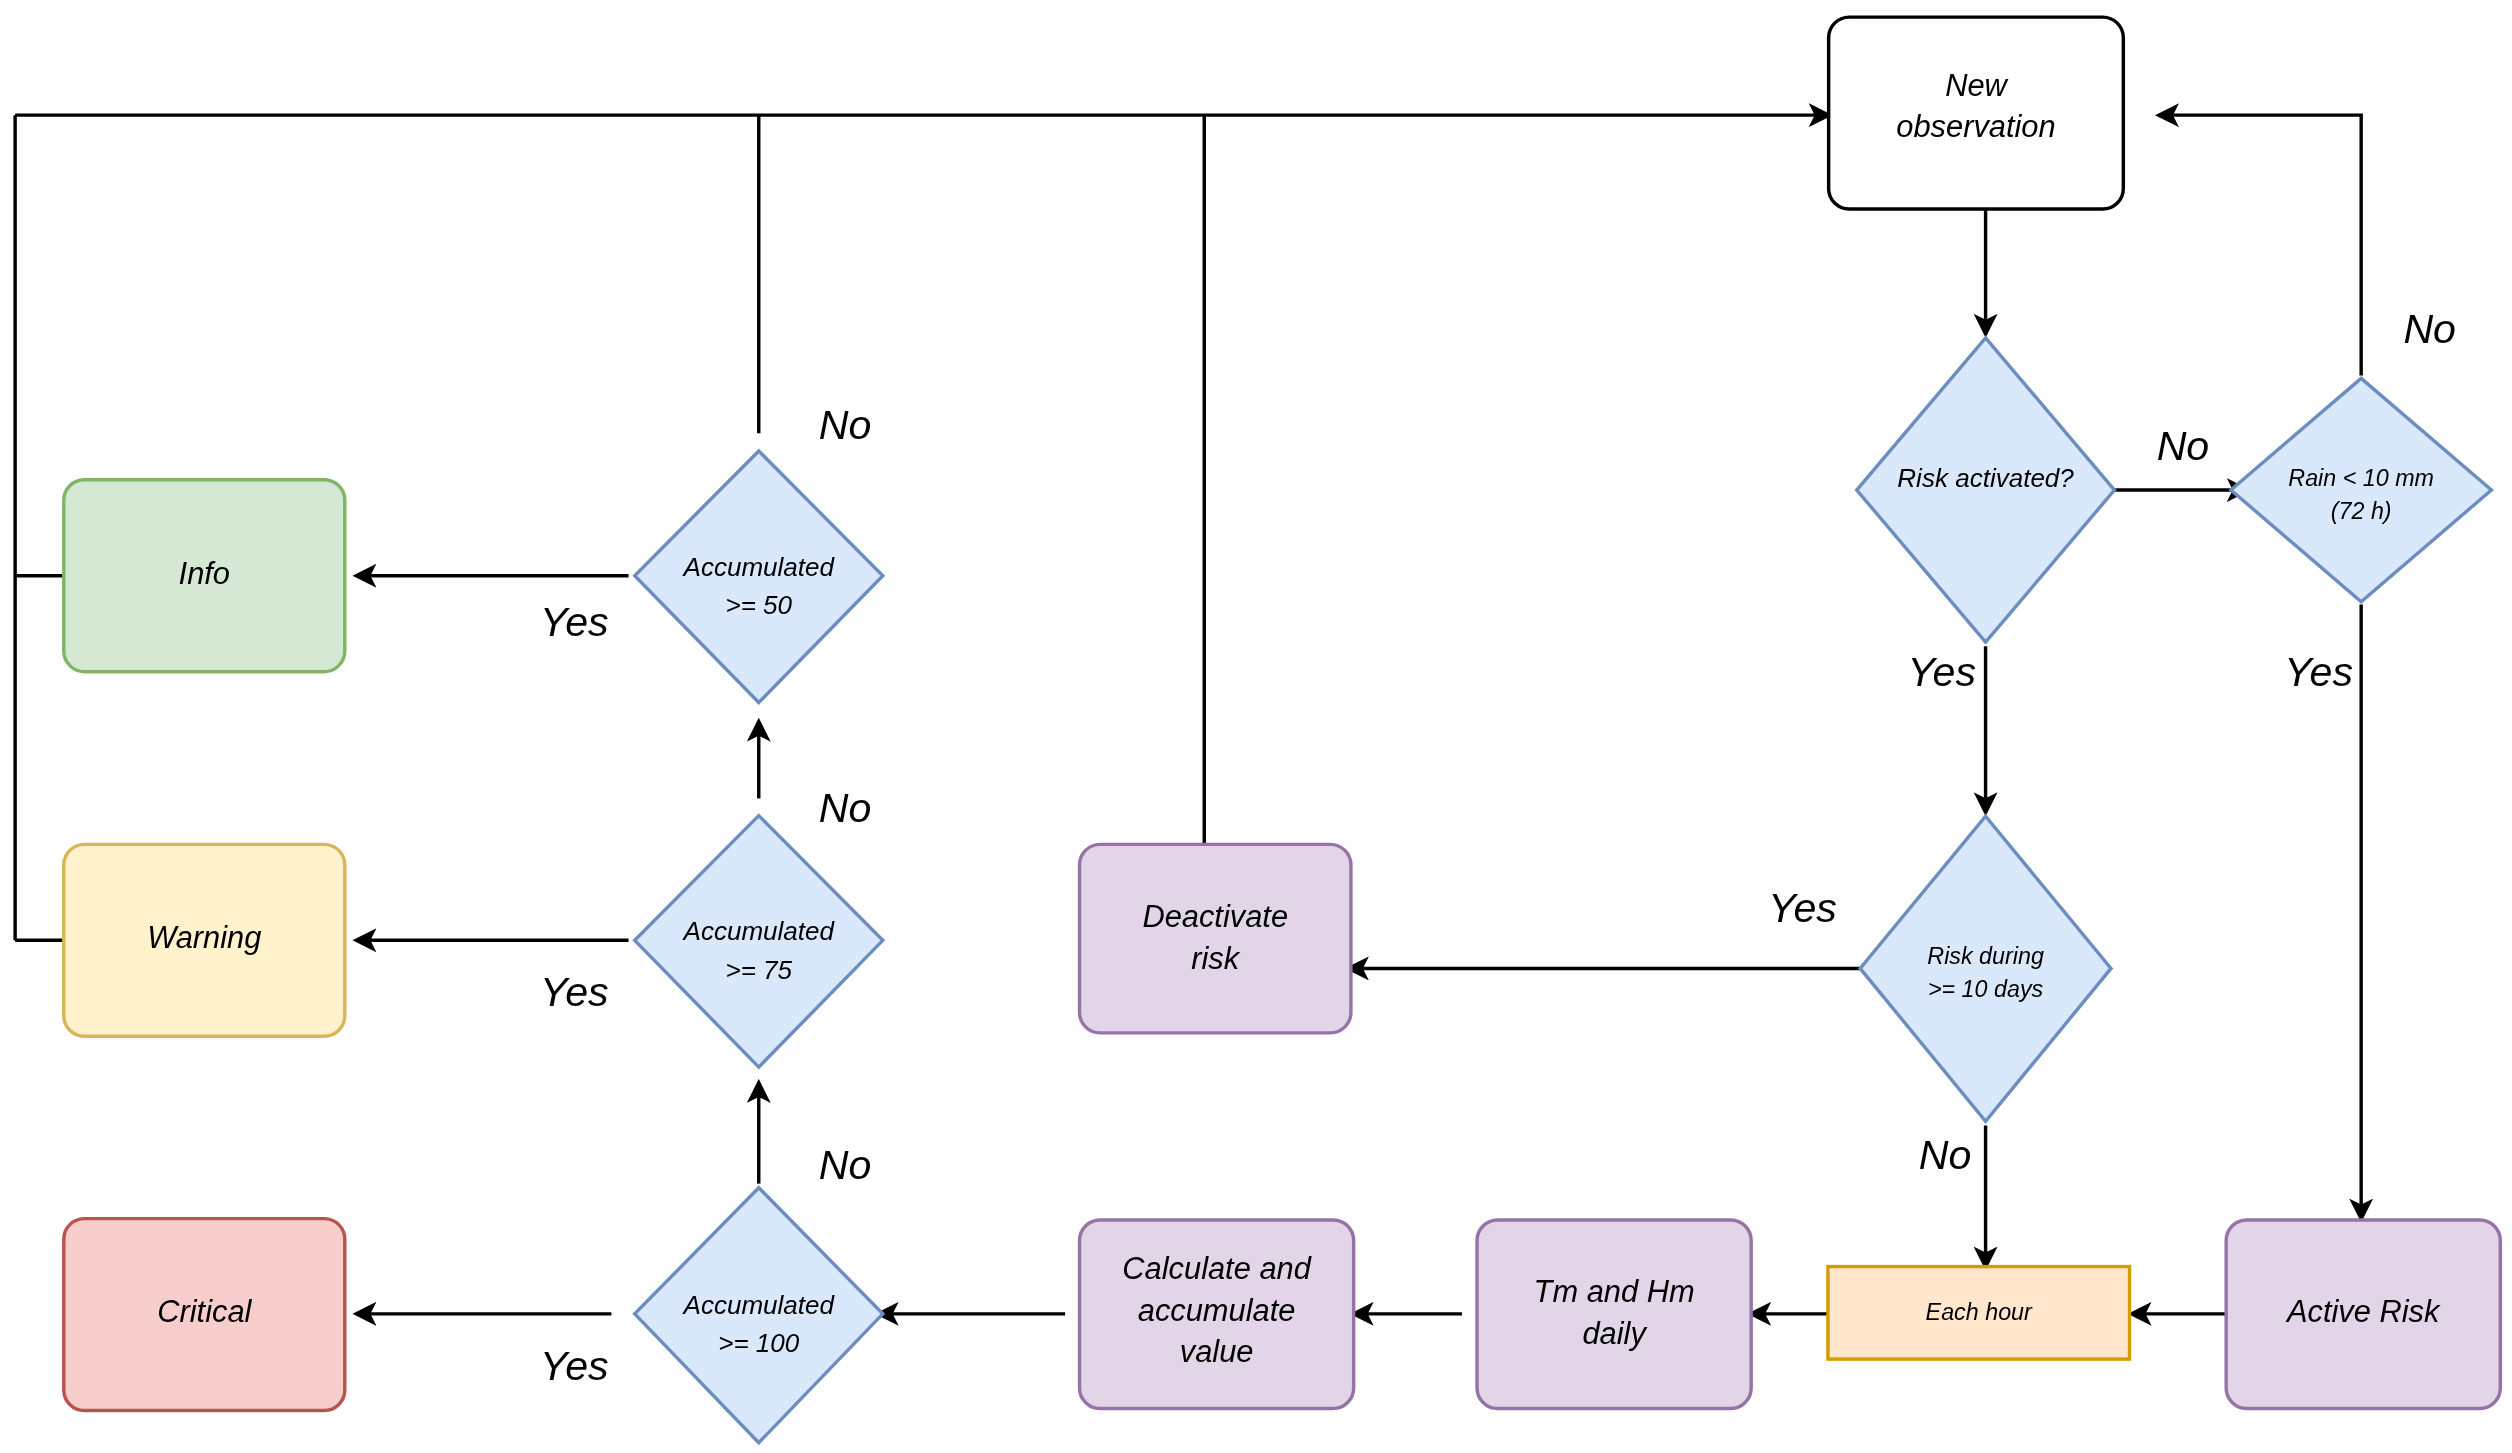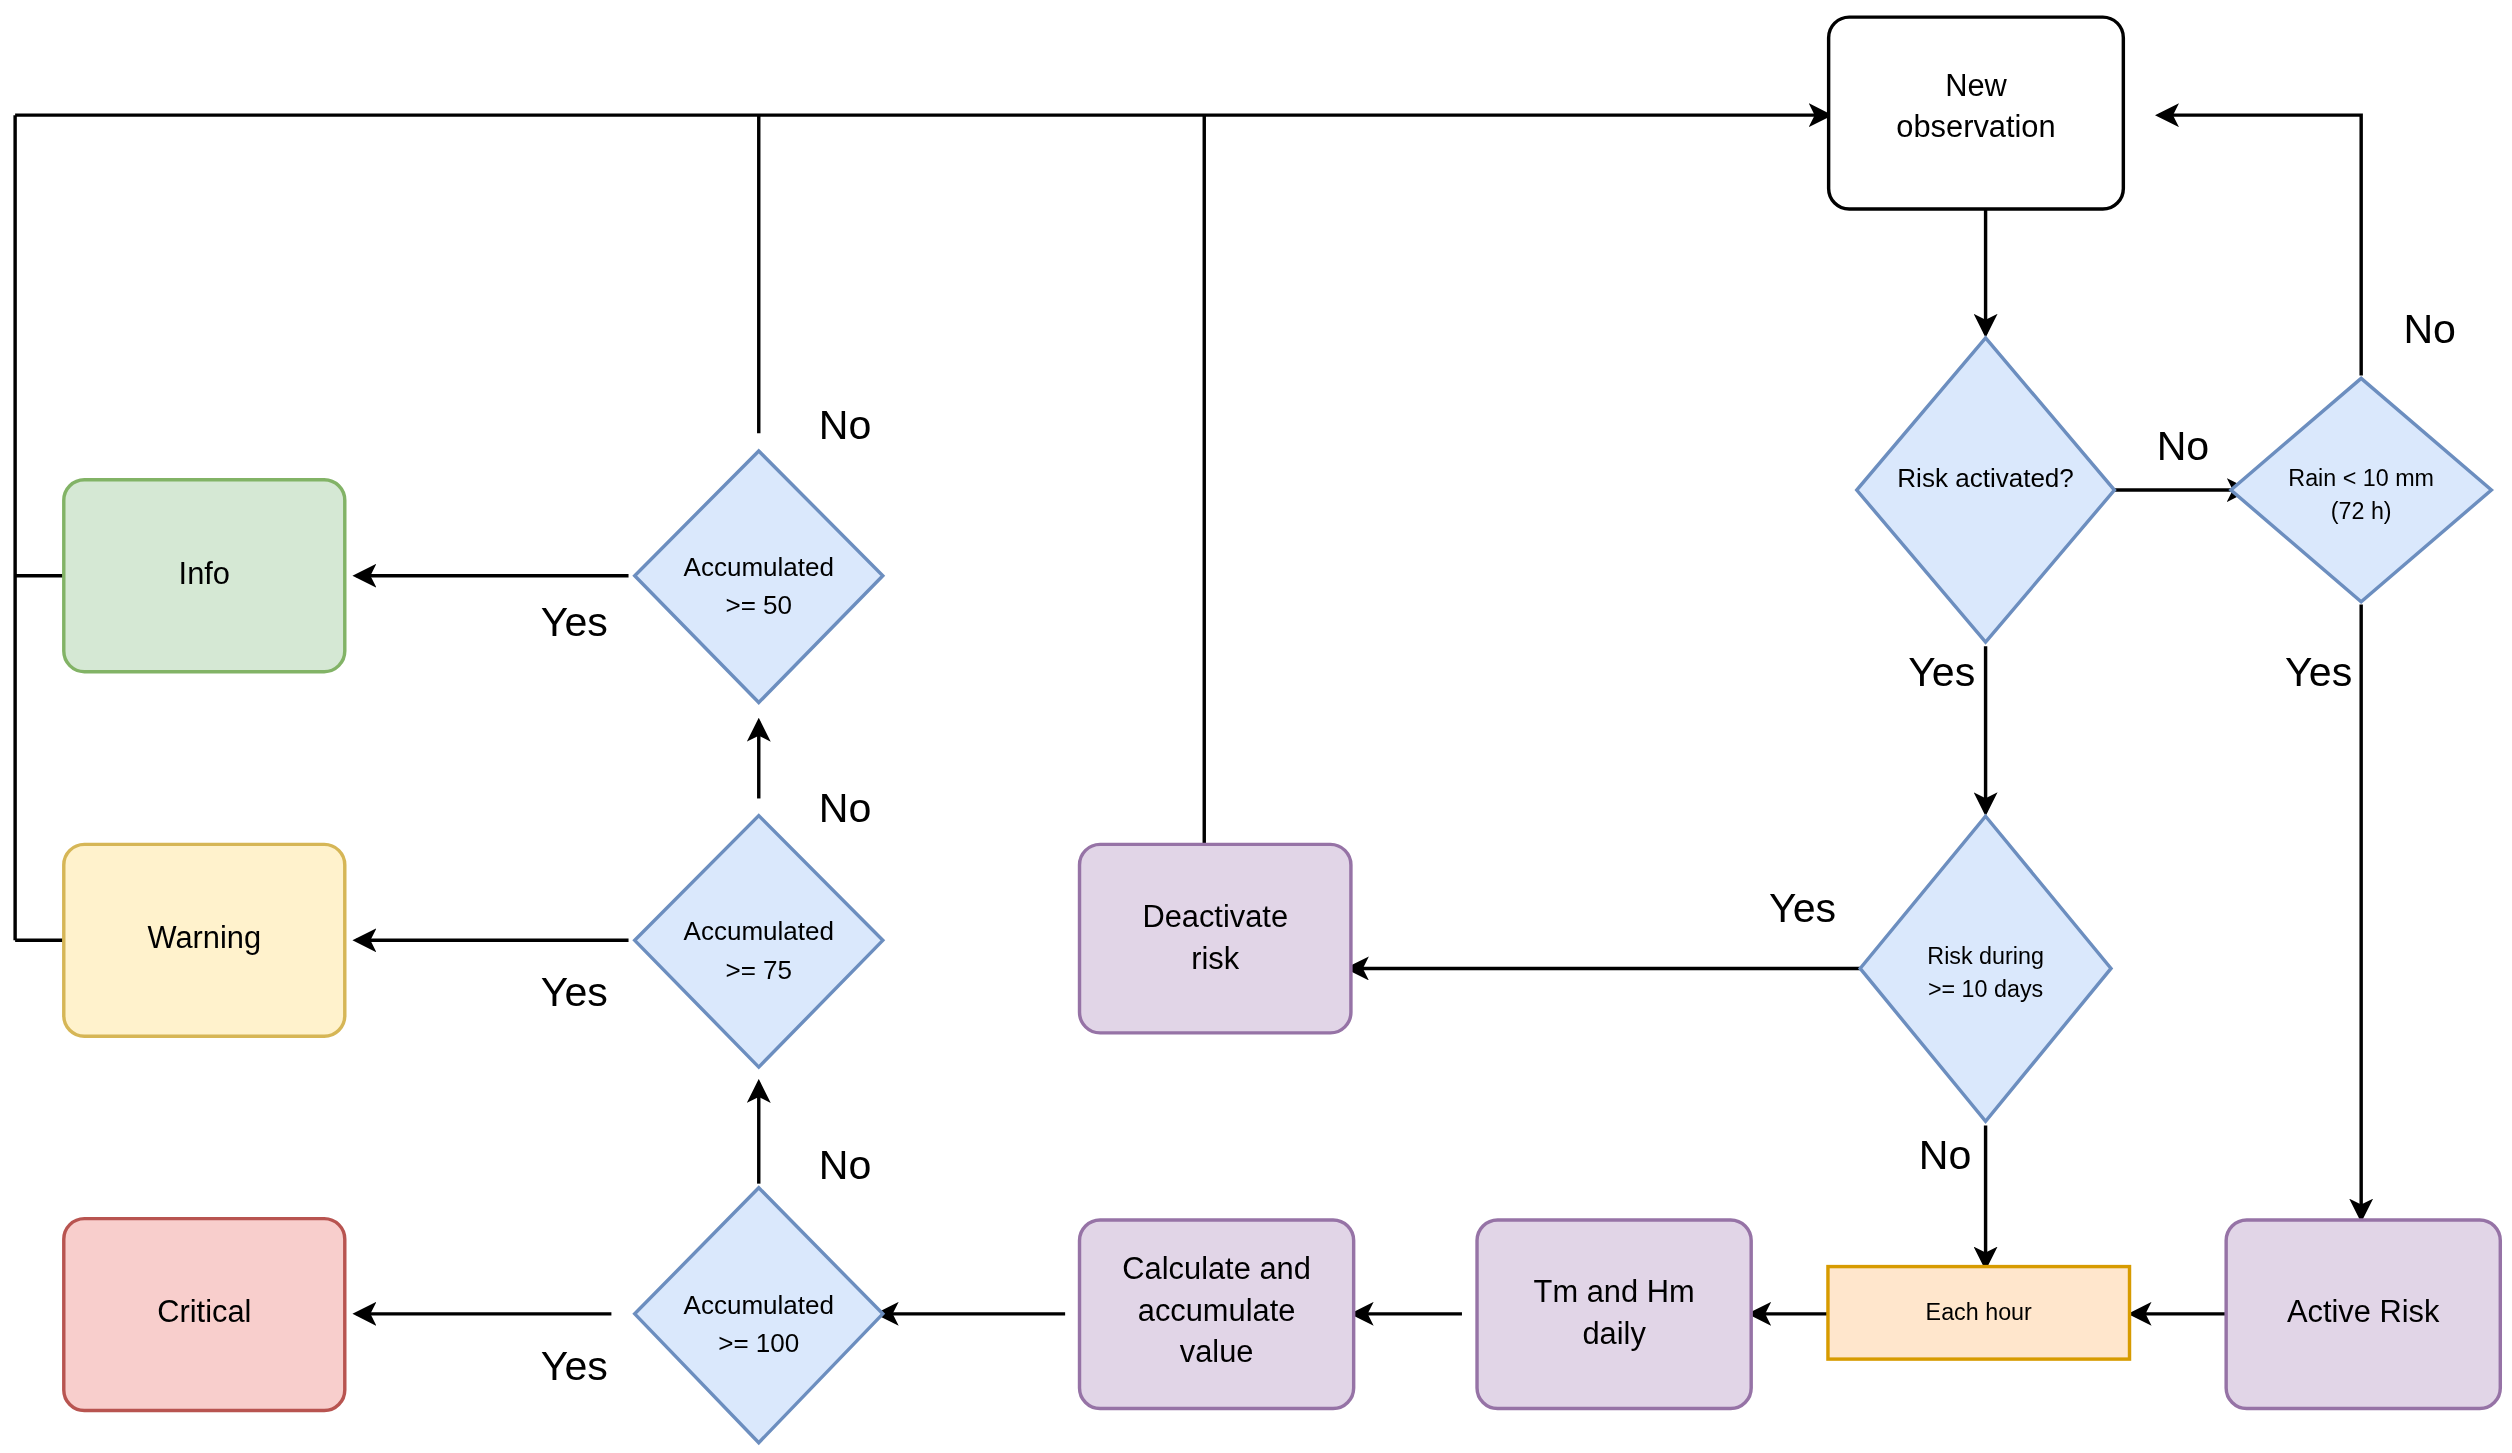--- a/index.html
+++ b/index.html
@@ -2,20 +2,21 @@
 <html style="font-size:11px"><head>
 <meta charset="utf-8">
 <style>
   html,body{margin:0;padding:0;background:#ffffff;}
   #stage{
     position:relative;
     width:2512px;height:1453px;
     background:#ffffff;
     font-family:"Liberation Sans", sans-serif;
     overflow:hidden;
+    font-style:italic;
   }
   svg#flow{position:absolute;left:0;top:0;width:2512px;height:1453px;display:block;}
   .edge{fill:none;stroke:#000000;stroke-width:5;}
   .nodeshape{stroke-width:5;}
   .lbl{
     font-family:"Liberation Sans", sans-serif;
     fill:#000000;
     text-anchor:middle;
     dominant-baseline:middle;
   }

